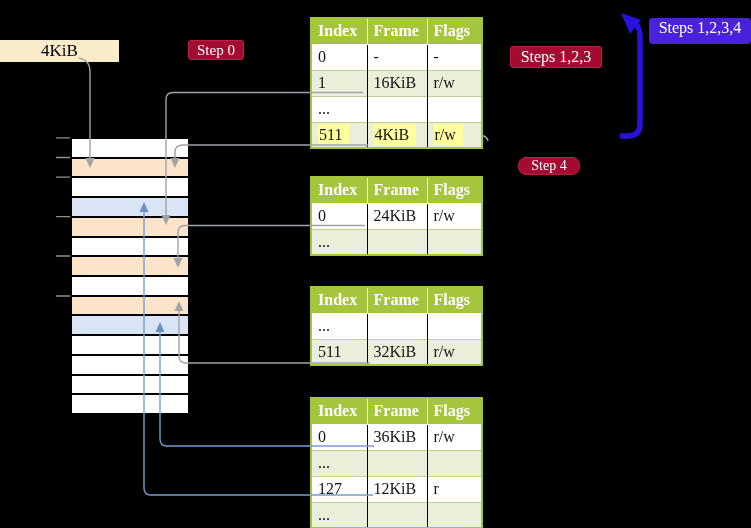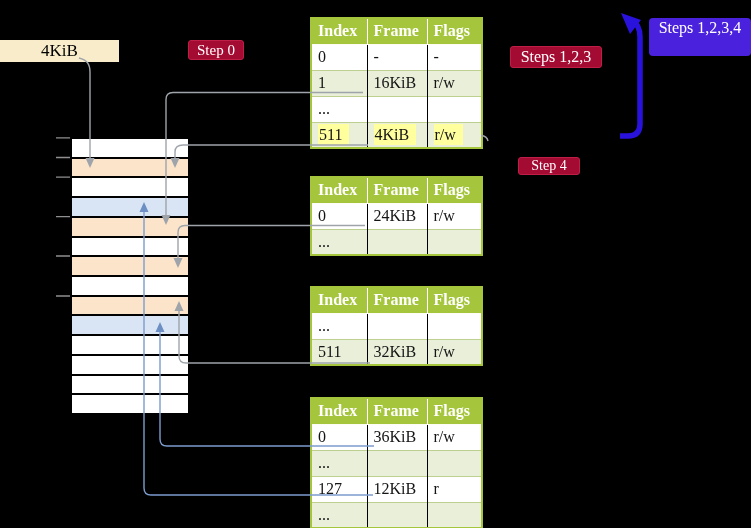--- a/index.html
+++ b/index.html
@@ -8,23 +8,23 @@
     font-family:"Liberation Serif","DejaVu Serif",serif; overflow:hidden;
   }
   
   .label, .badge { position:absolute; text-align:center; white-space:nowrap; }
   #fourkib { left:0; top:40px; width:119px; height:22px; line-height:22px;
              background:#f8ecca; color:#000; font-size:17px; }
   .badge { color:#fff; border-radius:3px; }
   .badge.red { background:#a40b32; border:1px solid #bf1e46; box-sizing:border-box; }
   #step0    { left:188px; top:40px;  width:56px;  height:20px; line-height:18px; font-size:15px; }
   #steps123 { left:510px; top:18px;  width:92px;  height:22px; line-height:20px; font-size:16px;margin-top:28px; }
-  #steps1234{ left:649px; top:18px;  width:102px; height:38px; line-height:20px; font-size:16px;
+  #steps1234{ left:649px; top:18px;  width:102px; height:26px; line-height:20px; font-size:16px;
               background:#4a22dd; border-radius:4px; color:#fff; }
-  #step4    { left:518px; top:157px; width:62px;  height:18px; line-height:16px; font-size:14px; }
+  #step4    { left:518px; top:157px; width:62px;  height:18px; line-height:16px; font-size:14px;border-radius:8px; }
   
   #memcol { position:absolute; left:70px; top:137px; width:120px; height:278px;
             display:flex; flex-direction:column; border:2px solid #000;
             box-sizing:border-box; background:#000; }
   .memrow { flex:1; }
   .memrow + .memrow { border-top:2px solid #000; }
   .c-white { background:#ffffff; }
   .c-peach { background:#fce4ca; }
   .c-blue  { background:#d9e5f4; }
   

